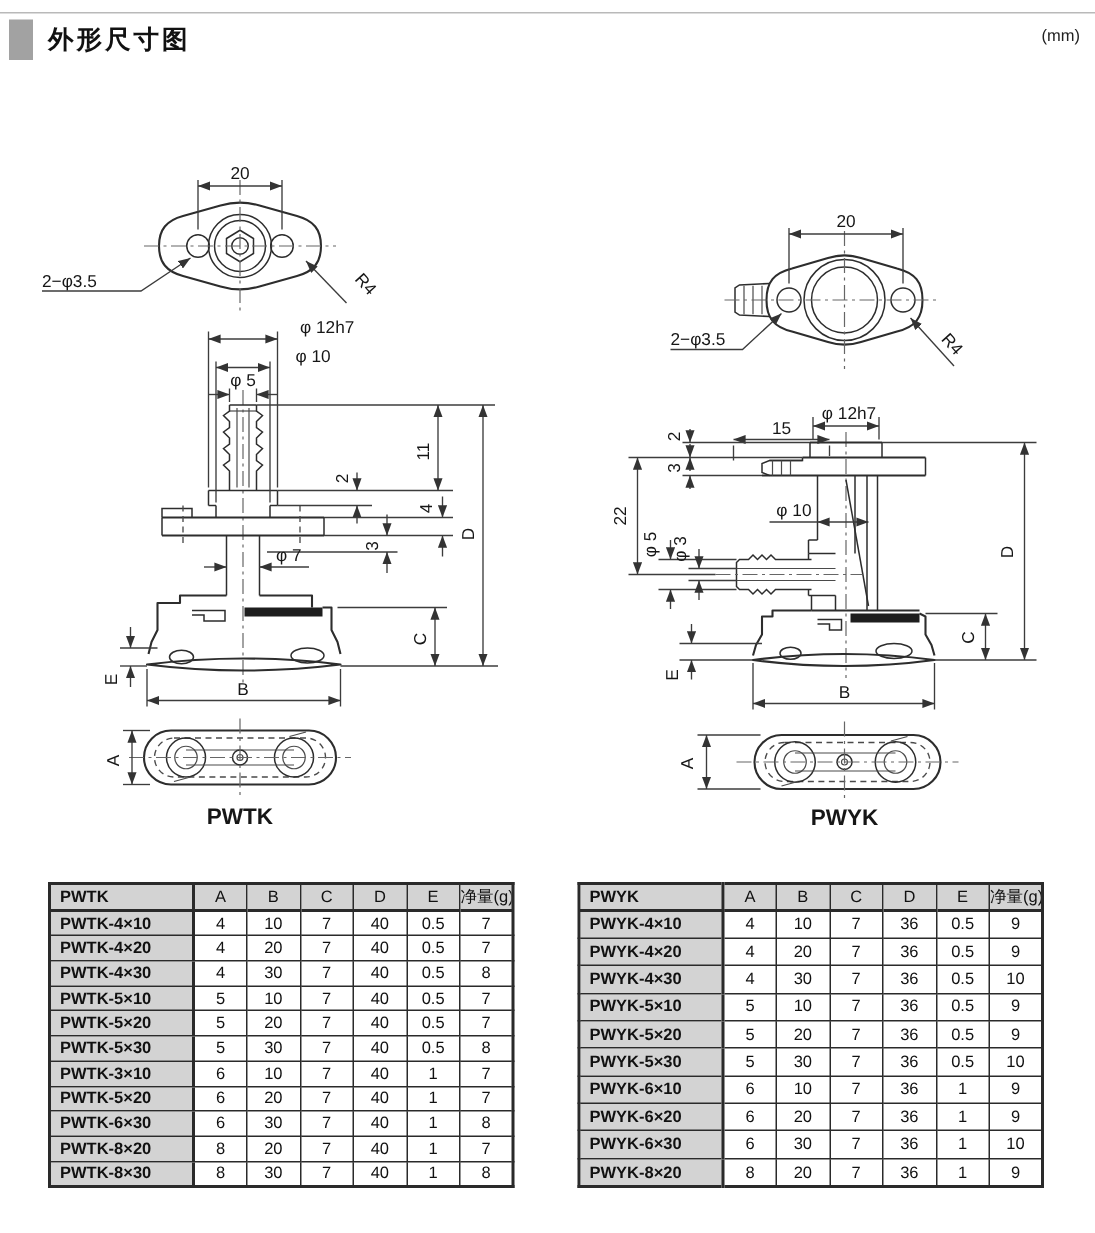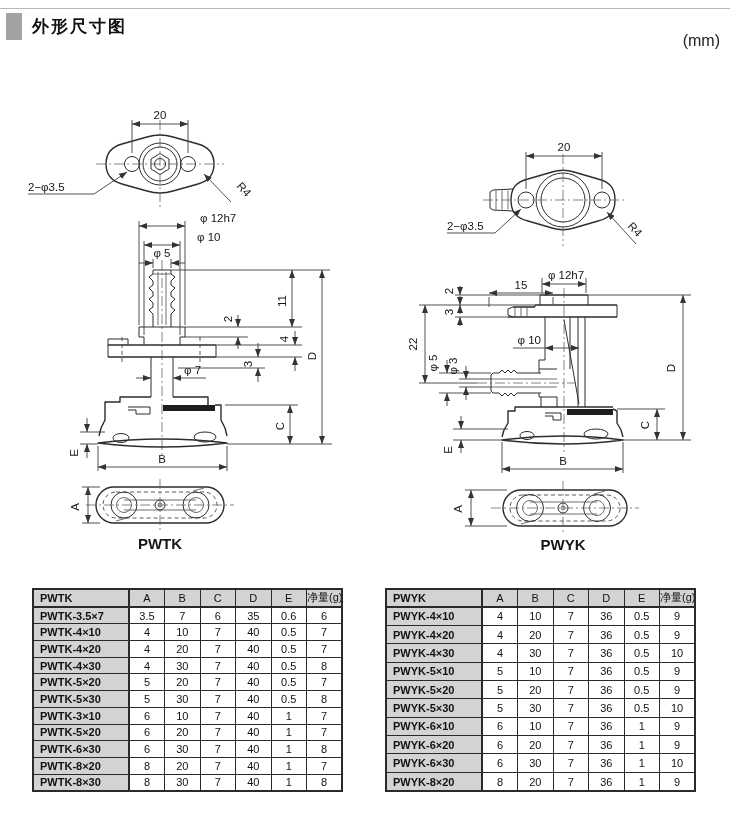--- a/index.html
+++ b/index.html
@@ -1,21 +1,21 @@
 <!DOCTYPE html>
 <html><head>
 <meta charset="utf-8">
 <style>
   html,body{margin:0;padding:0;background:#fff;}
   .page{position:relative;width:730px;height:822px;background:#fff;overflow:hidden;
         font-family:"Liberation Sans",sans-serif;color:#161616;}
   .toprule{position:absolute;top:8px;left:0;width:730px;height:1px;background:#b9b9b9;}
   .sq{position:absolute;top:13px;left:6px;width:16px;height:27px;background:#a2a2a2;}
   .title{position:absolute;top:15px;left:32px;font-size:17px;font-weight:bold;letter-spacing:2px;color:#111;}
-  .unit{position:absolute;top:32px;right:10px;font-size:16px;color:#222;}
+  .unit{position:absolute;top:18px;right:10px;font-size:11px;color:#222;}
   .dwg{position:absolute;top:60px;}
   .dwg.left{left:0;}
   .dwg.right{left:365px;}
   svg text{font-family:"Liberation Sans",sans-serif;font-size:11.5px;fill:#161616;}
   svg .lbl{font-size:15px;font-weight:bold;}
   .o{fill:none;stroke:#2d2d2d;stroke-width:1.4;stroke-linejoin:round;}
   .t{fill:none;stroke:#2d2d2d;stroke-width:1;}
   .t2{fill:none;stroke:#4a4a4a;stroke-width:.8;}
   .d{fill:none;stroke:#3c3c3c;stroke-width:.9;}
   .cl{fill:none;stroke:#666;stroke-width:.8;stroke-dasharray:10 3 2 3;}
@@ -334,29 +334,20 @@
             <th>A</th>
             <th>B</th>
             <th>C</th>
             <th>D</th>
             <th>E</th>
             <th>净量(g)</th>
           </tr>
         </thead>
         <tbody>
           <tr>
-            <td class="model">PWTK-3.5×7</td>
-            <td>3.5</td>
-            <td>7</td>
-            <td>6</td>
-            <td>35</td>
-            <td>0.6</td>
-            <td>6</td>
-          </tr>
-          <tr>
             <td class="model">PWTK-4×10</td>
             <td>4</td>
             <td>10</td>
             <td>7</td>
             <td>40</td>
             <td>0.5</td>
             <td>7</td>
           </tr>
           <tr>
             <td class="model">PWTK-4×20</td>
@@ -368,20 +359,29 @@
             <td>7</td>
           </tr>
           <tr>
             <td class="model">PWTK-4×30</td>
             <td>4</td>
             <td>30</td>
             <td>7</td>
             <td>40</td>
             <td>0.5</td>
             <td>8</td>
+          </tr>
+          <tr>
+            <td class="model">PWTK-5×10</td>
+            <td>5</td>
+            <td>10</td>
+            <td>7</td>
+            <td>40</td>
+            <td>0.5</td>
+            <td>7</td>
           </tr>
           <tr>
             <td class="model">PWTK-5×20</td>
             <td>5</td>
             <td>20</td>
             <td>7</td>
             <td>40</td>
             <td>0.5</td>
             <td>7</td>
           </tr>

